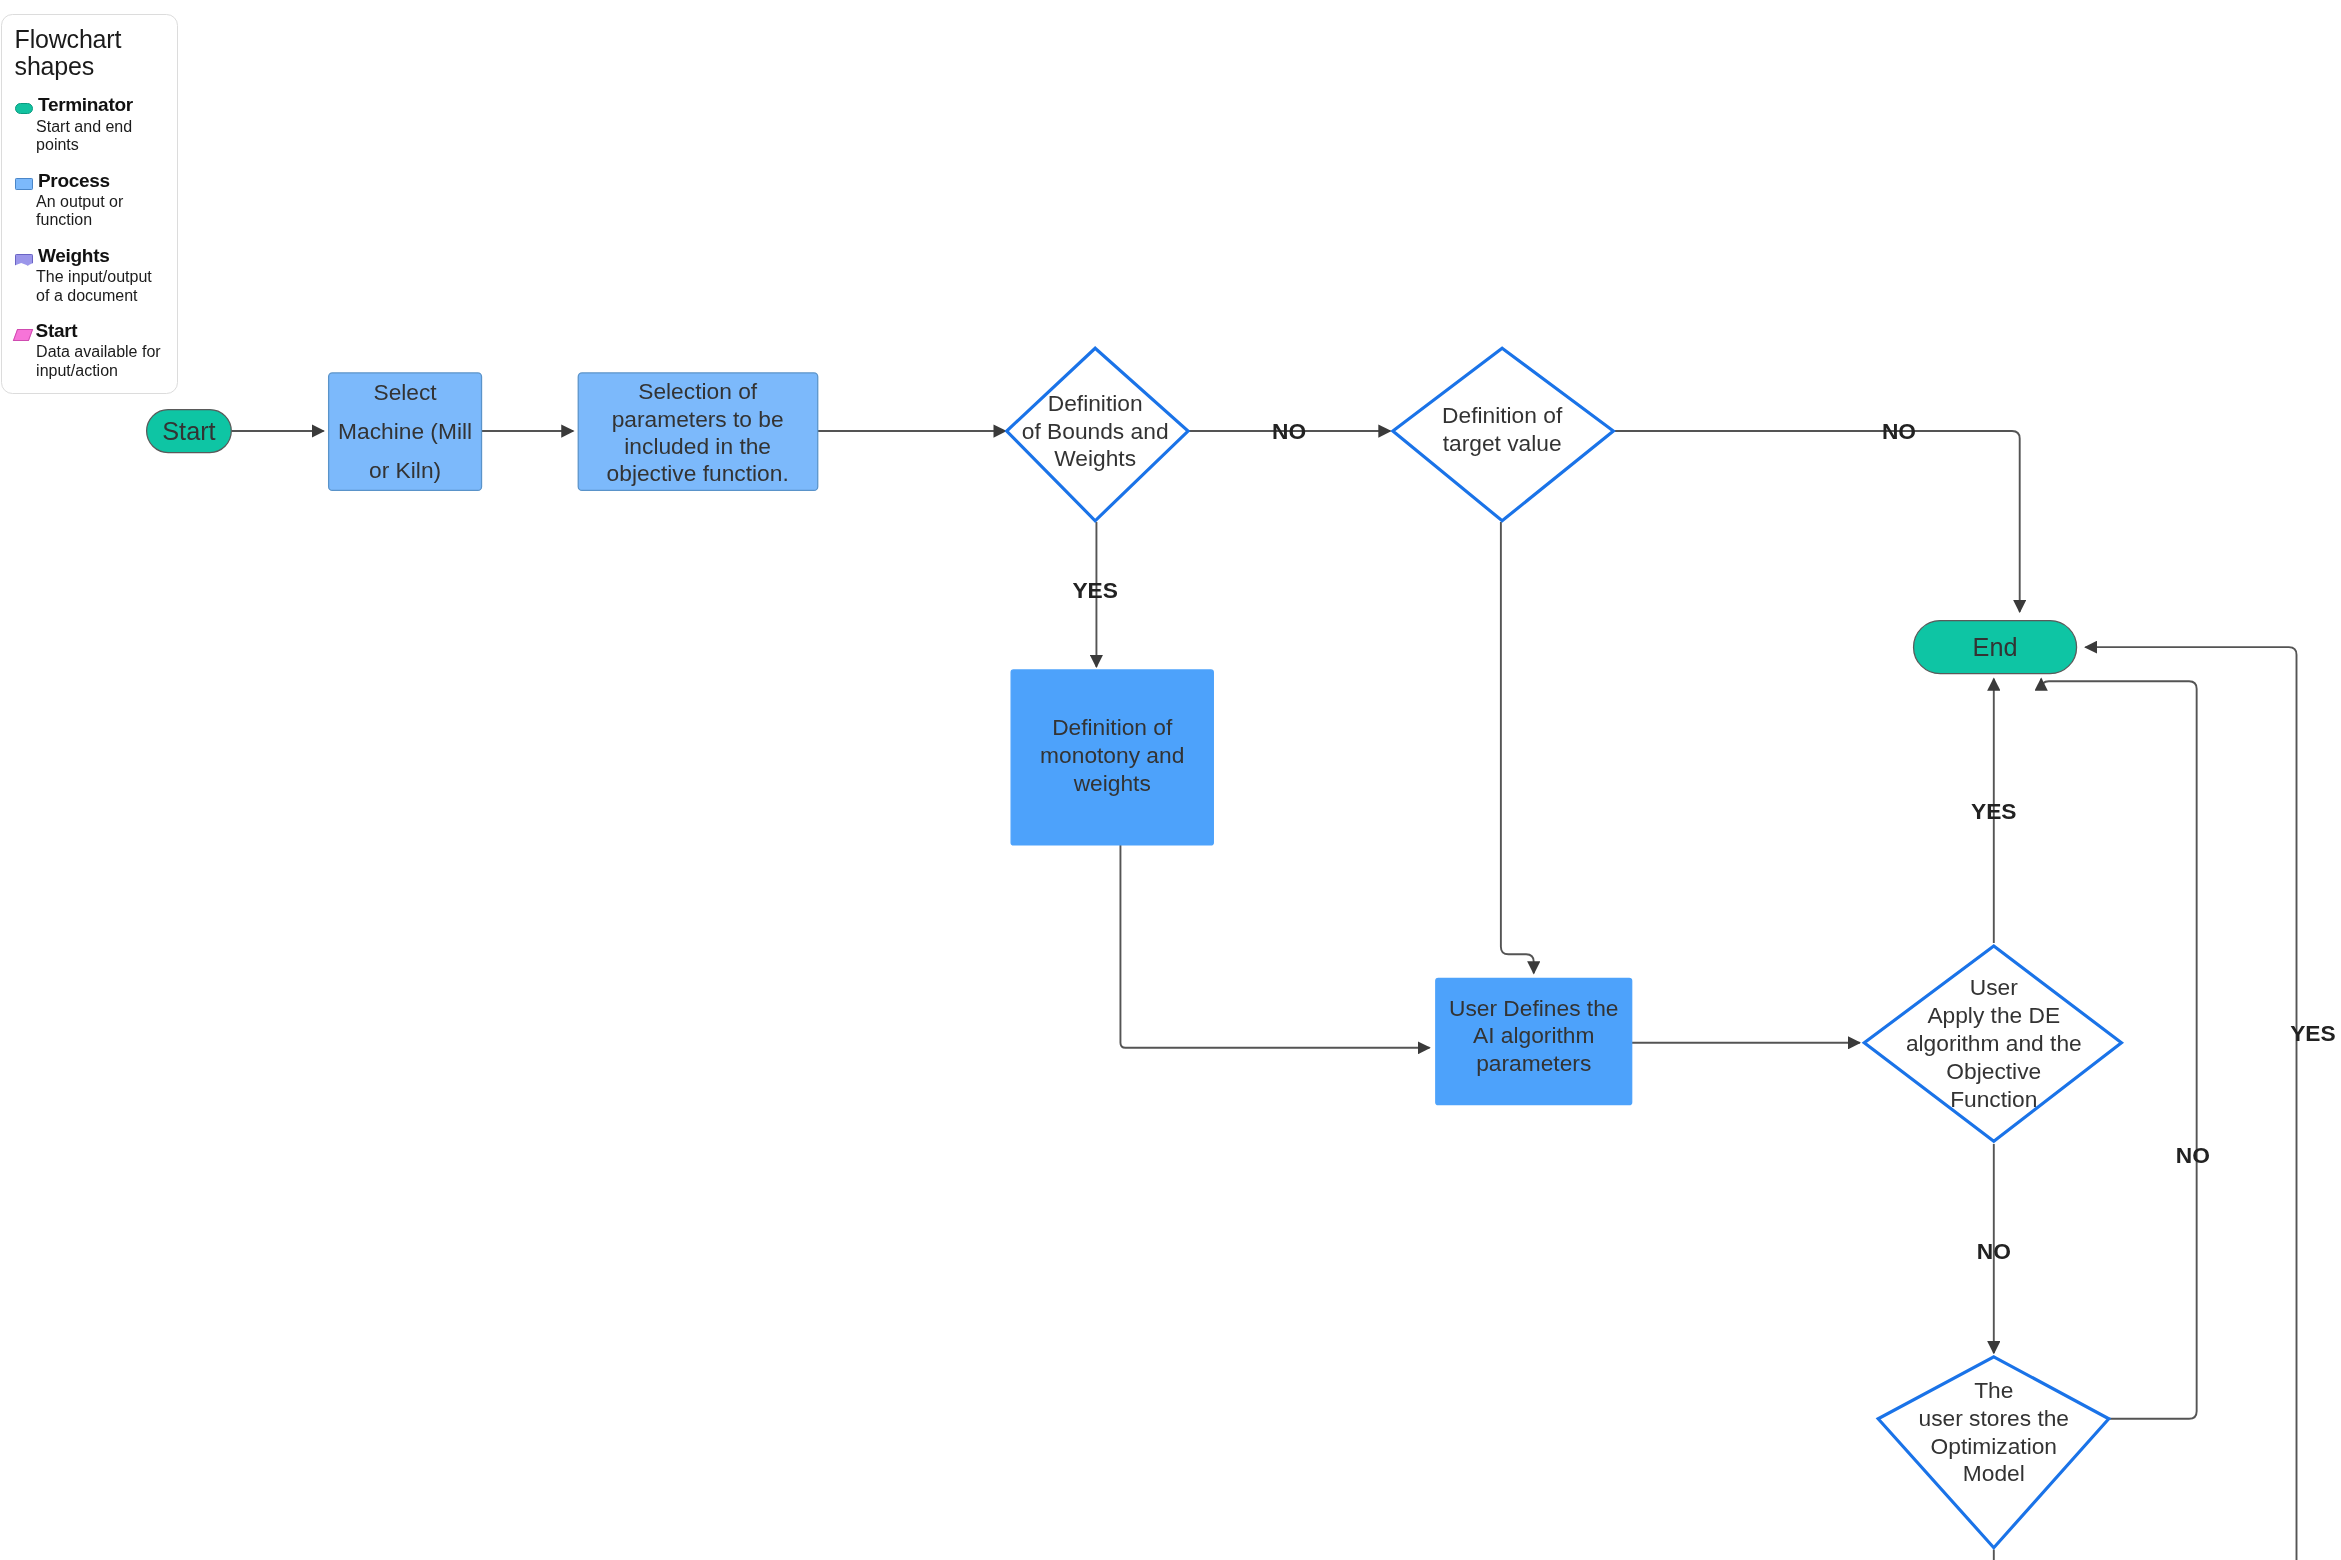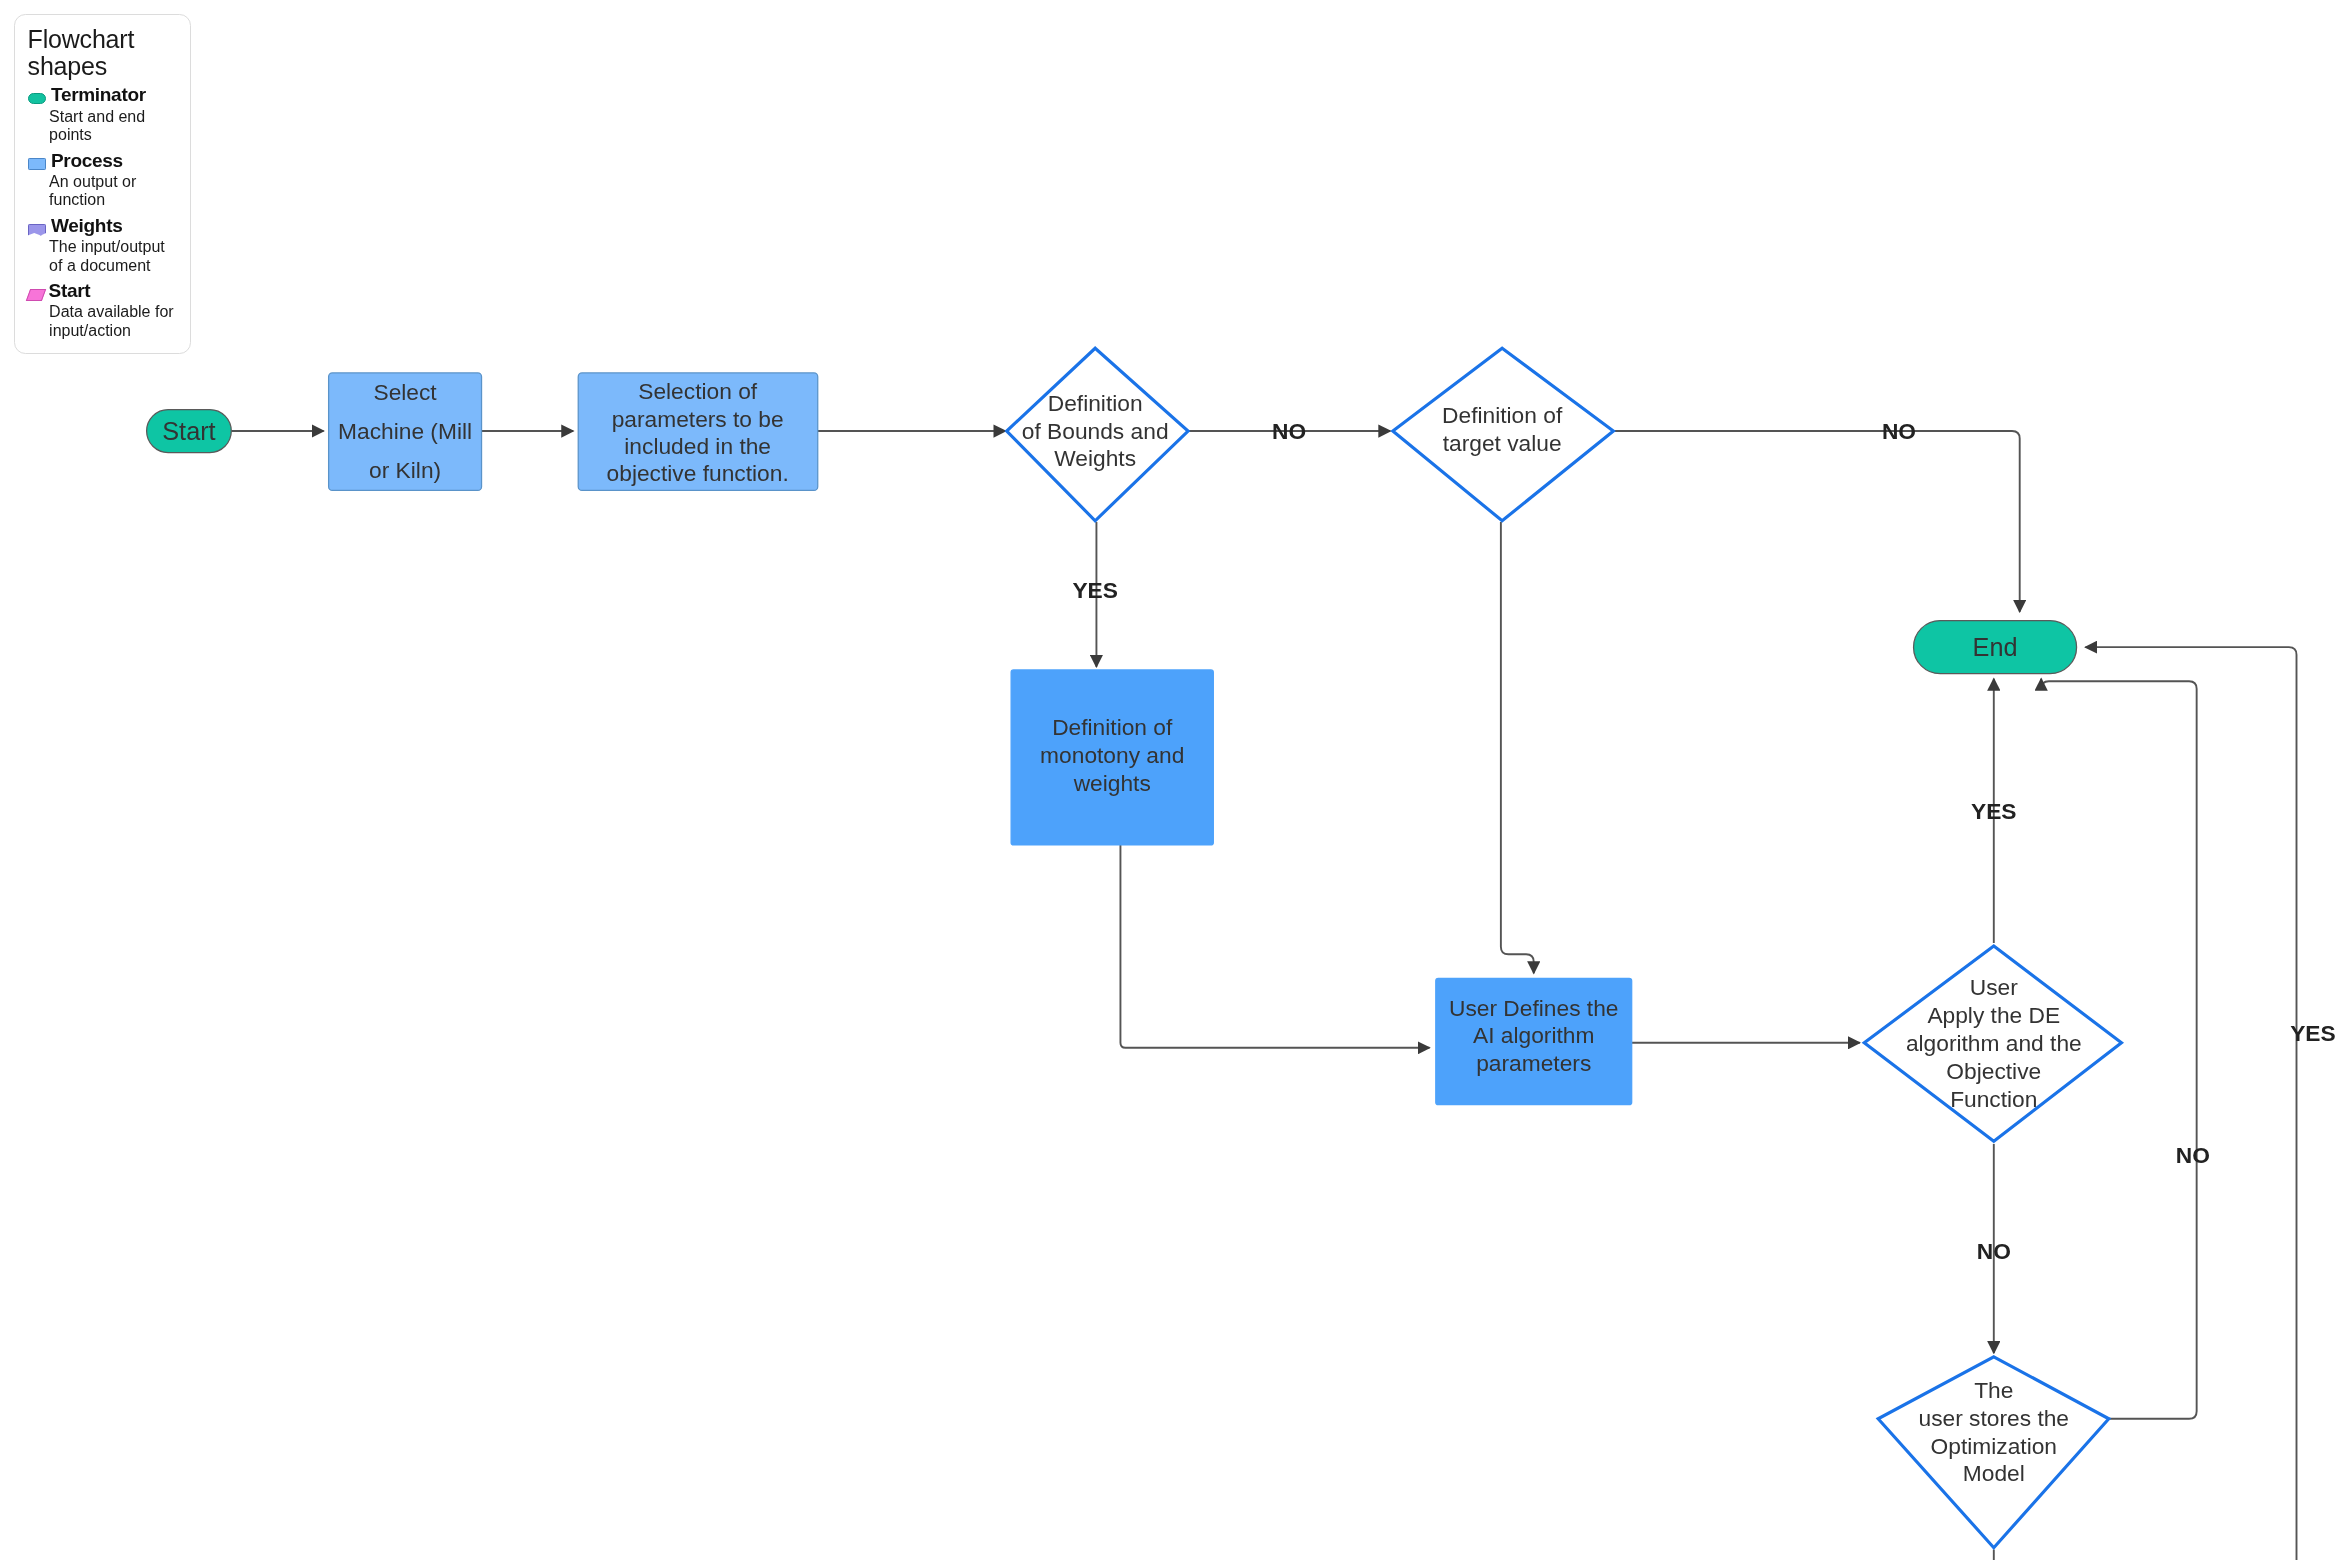--- a/index.html
+++ b/index.html
@@ -11,42 +11,42 @@
     width: 2342px;
     height: 1561px;
     font-family: "Liberation Sans", sans-serif;
     position: relative;
     overflow: hidden;
   }
 
   
   #legend {
     position: absolute;
-    left: 14px;
+    left: 1px;
     top: 14px;
     width: 177px;
     box-sizing: border-box;
     border: 1.3px solid #dcdcdc;
     border-radius: 11.4px;
     background: #ffffff;
     padding: 11.4px 12.6px 12.6px 12.6px;
   }
   #legend .legend-title {
     font-size: 25px;
     line-height: 1.06;
     color: #1a1a1a;
     font-weight: 400;
     margin-bottom: 3.8px;
     letter-spacing: -0.2px;
   }
   .legend-row {
     display: flex;
     align-items: flex-start;
     gap: 5px;
-    margin-top: 6px;
+    margin-top: 16px;
   }
   .legend-swatch {
     flex: 0 0 auto;
     width: 16.4px;
     height: 10px;
     margin-top: 7.6px;
   }
   .sw-terminator {
     background: #12c2a0;
     border: 0.9px solid #0a9b80;

